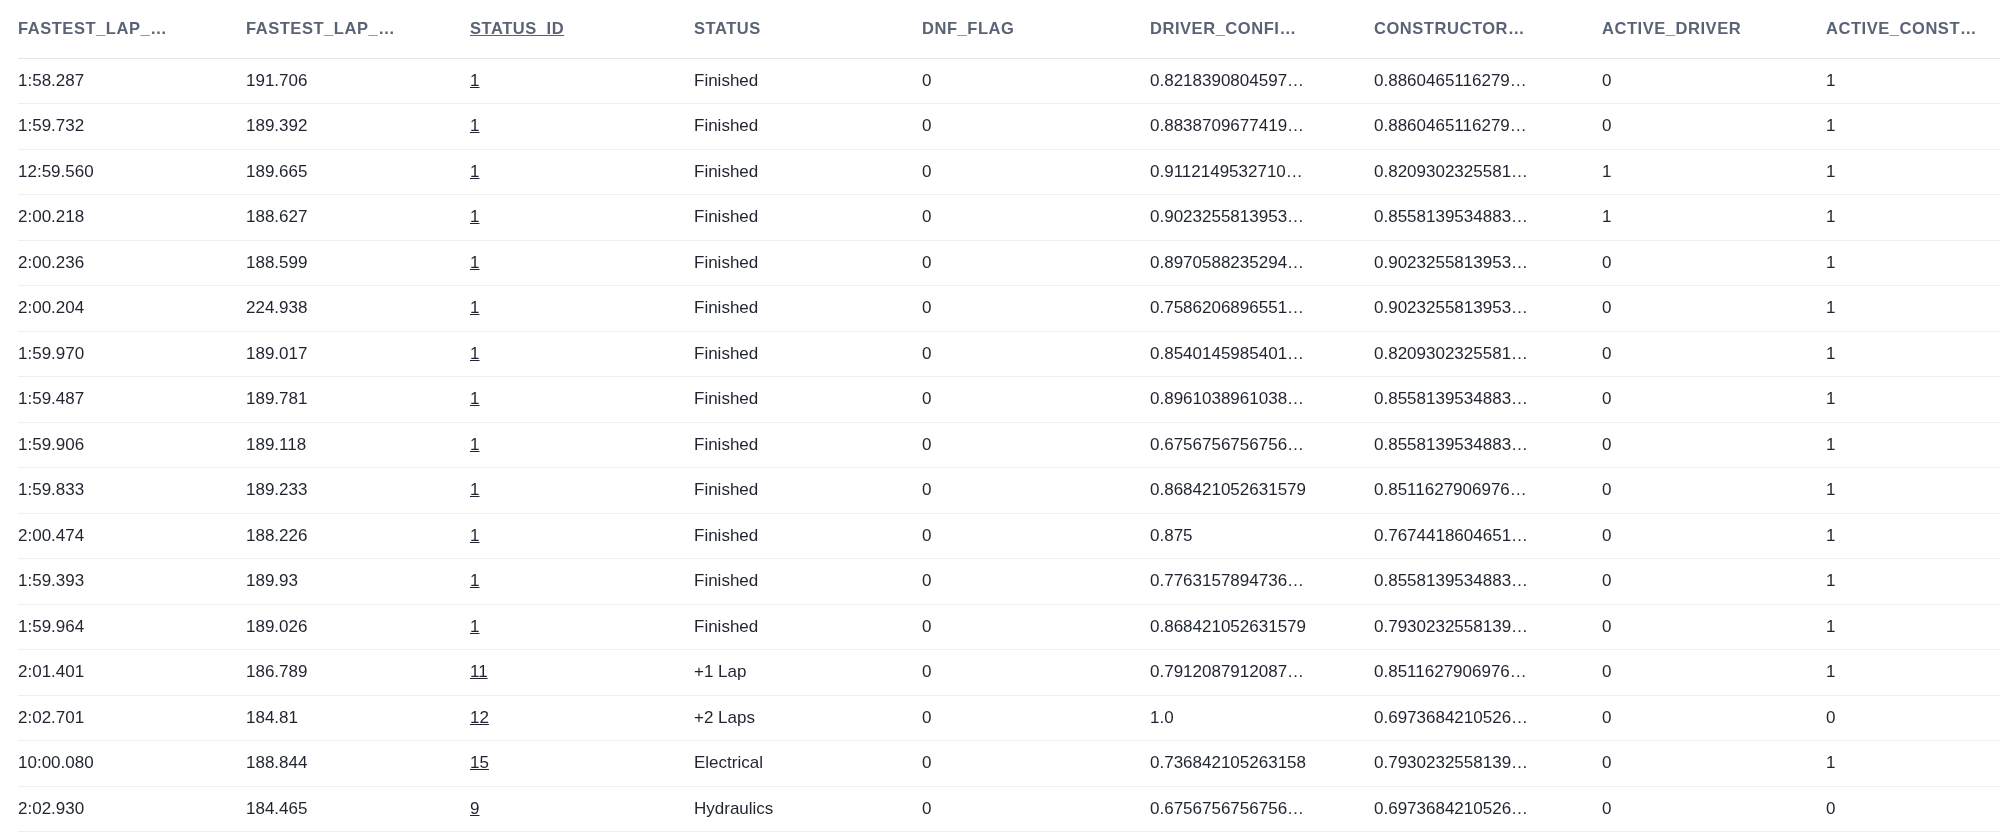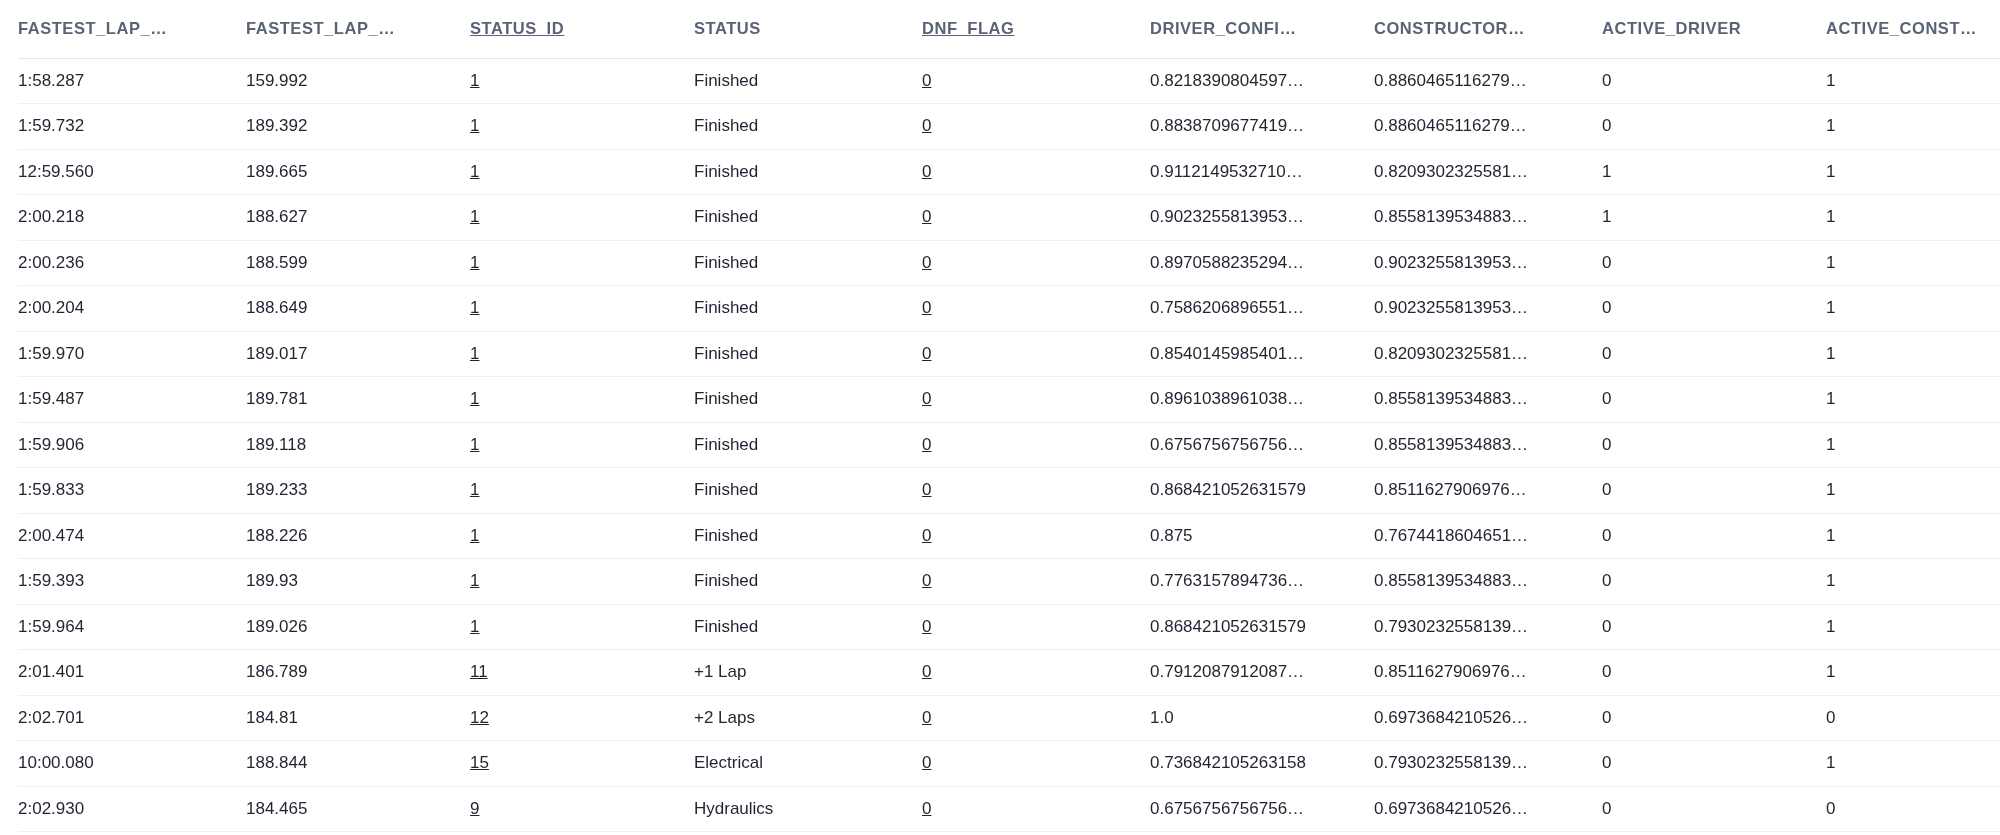--- a/index.html
+++ b/index.html
@@ -52,21 +52,21 @@
     color: #1f2430;
     border-bottom: 1px solid #edeff2;
     font-weight: 400;
   }
 
   
   .col-0 { width: 228px; }
   .col-1 { width: 224px; }
   .col-2 { width: 224px; text-decoration: underline; }
   .col-3 { width: 228px; }
-  .col-4 { width: 228px; text-decoration: underline; }
+  .col-4 { width: 228px; }
   .col-5 { width: 224px; }
   .col-6 { width: 228px; }
   .col-7 { width: 224px; }
   .col-8 { width: 214px; }
 </style>
 </head>
 <body>
 
 <div class="data-grid">
   <table class="grid-table">
@@ -79,21 +79,21 @@
         <th class="col-4">DNF_FLAG</th>
         <th class="col-5">DRIVER_CONFI…</th>
         <th class="col-6">CONSTRUCTOR…</th>
         <th class="col-7">ACTIVE_DRIVER</th>
         <th class="col-8">ACTIVE_CONST…</th>
       </tr>
     </thead>
     <tbody>
       <tr>
         <td class="col-0">1:58.287</td>
-        <td class="col-1">159.992</td>
+        <td class="col-1">191.706</td>
         <td class="col-2">1</td>
         <td class="col-3">Finished</td>
         <td class="col-4">0</td>
         <td class="col-5">0.8218390804597…</td>
         <td class="col-6">0.8860465116279…</td>
         <td class="col-7">0</td>
         <td class="col-8">1</td>
       </tr>
       <tr>
         <td class="col-0">1:59.732</td>
@@ -134,21 +134,21 @@
         <td class="col-2">1</td>
         <td class="col-3">Finished</td>
         <td class="col-4">0</td>
         <td class="col-5">0.8970588235294…</td>
         <td class="col-6">0.9023255813953…</td>
         <td class="col-7">0</td>
         <td class="col-8">1</td>
       </tr>
       <tr>
         <td class="col-0">2:00.204</td>
-        <td class="col-1">188.649</td>
+        <td class="col-1">224.938</td>
         <td class="col-2">1</td>
         <td class="col-3">Finished</td>
         <td class="col-4">0</td>
         <td class="col-5">0.7586206896551…</td>
         <td class="col-6">0.9023255813953…</td>
         <td class="col-7">0</td>
         <td class="col-8">1</td>
       </tr>
       <tr>
         <td class="col-0">1:59.970</td>

